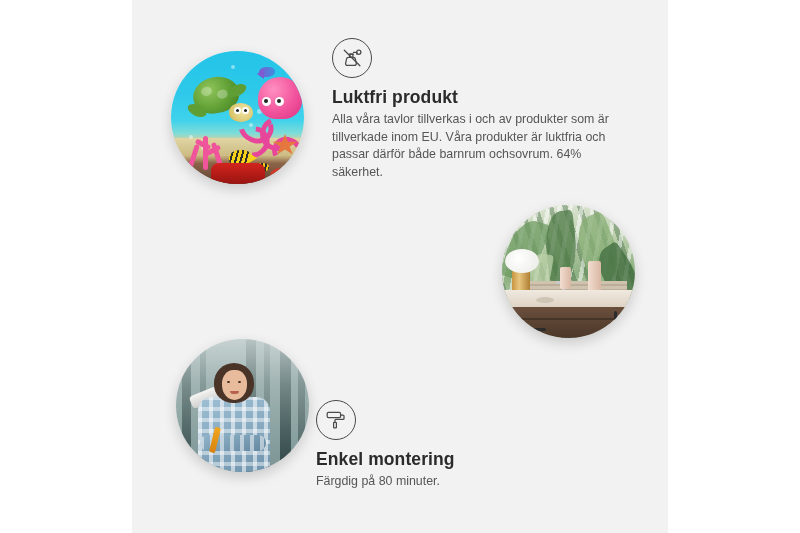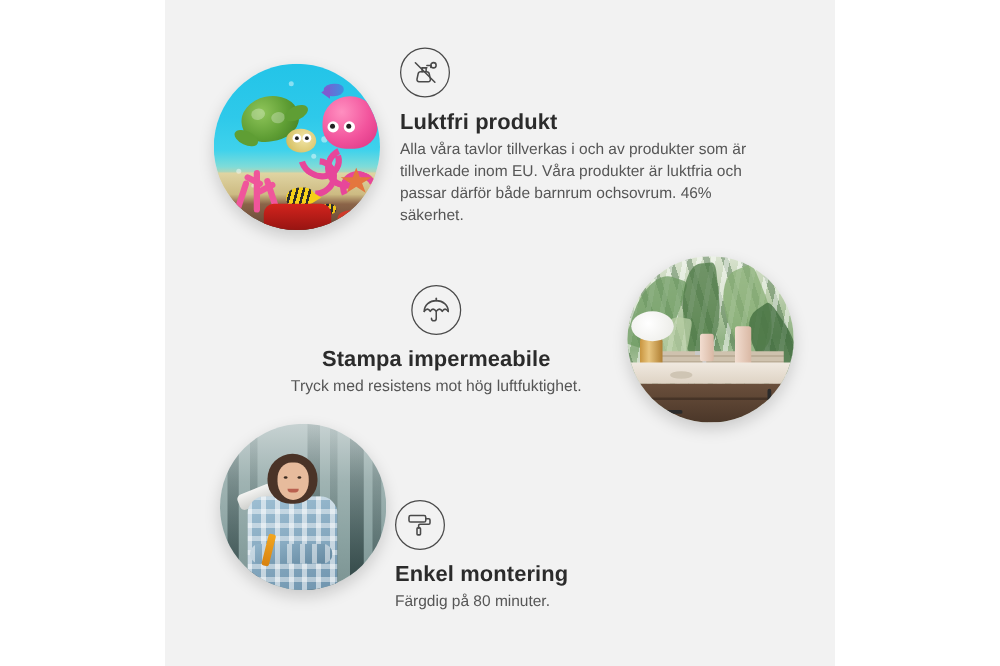--- a/index.html
+++ b/index.html
@@ -188,21 +188,21 @@
     margin: 9px 0 3px 0;
     letter-spacing: .1px;
   }
   .feat-desc {
     font-size: 12.4px;
     line-height: 1.42;
     color: #565656;
   }
 
   
-  #feature-odourless { left: 320px; top: 38px; width: 300px; text-align: left; }
+  #feature-odourless { left: 332px; top: 38px; width: 300px; text-align: left; }
   
   #feature-waterproof { left: 206px; top: 228px; width: 286px; text-align: center; }
   #feature-waterproof .icon-circle { margin: 0 auto; }
   #feature-waterproof .feat-title { font-size: 17.5px; }
   #feature-waterproof .feat-desc { font-size: 12.6px; }
   
   #feature-easy { left: 316px; top: 400px; width: 250px; text-align: left; }
 
   svg.glyph { display:block; }
 </style>
@@ -322,35 +322,23 @@
         <path d="M8.2 20.4h7.4c1.1 0 1.9-1 1.7-2.1l-.9-4.2c-.2-1-1-1.7-2-1.7h-4.9c-1 0-1.8.7-2 1.7l-.9 4.2c-.2 1.1.6 2.1 1.6 2.1z"></path>
         <path d="M10.7 12.4V9.2h3.2v3.2"></path>
         <path d="M10.7 9.2h3.8"></path>
         <path d="M14.5 7.4h3.2"></path>
         <path d="M17.7 7.4v1.6"></path>
         <circle cx="19.8" cy="7.2" r="2.1"></circle>
         <path d="M5.3 5.2L20.9 20.8"></path>
       </svg>
     </div>
     <div class="feat-title">Luktfri produkt</div>
-    <div class="feat-desc">Alla våra tavlor tillverkas i och av produkter som är tillverkade inom EU. Våra produkter är luktfria och passar därför både barnrum ochsovrum. 46% säkerhet.</div>
-  </div>
-
-  <div class="feature" id="feature-waterproof">
-    <div class="icon-circle">
-      <svg class="glyph" width="26" height="26" viewBox="0 0 26 26" fill="none" stroke="#4a4a4a" stroke-width="1.25" stroke-linecap="round" stroke-linejoin="round">
-        <path d="M3.4 14.1C3.4 9.1 7.7 5.5 13 5.5s9.6 3.6 9.6 8.6"></path>
-        <path d="M3.4 14.1c1.6-2.4 3.6-2.4 4.8 0 1.2-2.4 3.2-2.4 4.8 0 1.6-2.4 3.6-2.4 4.8 0 1.2-2.4 3.2-2.4 4.8 0"></path>
-        <path d="M13 14.1v5.6a1.9 1.9 0 0 1-3.8 0"></path>
-        <path d="M13 5.5V3.6"></path>
-      </svg>
-    </div>
-    <div class="feat-title">Stampa impermeabile</div>
-    <div class="feat-desc">Tryck med resistens mot hög luftfuktighet.</div>
-  </div>
+    <div class="feat-desc">Alla våra tavlor tillverkas i och av produkter som är tillverkade inom EU. Våra produkter är luktfria och passar därför både barnrum ochsovrum. 64% säkerhet.</div>
+  </div>
+
 
   <div class="feature" id="feature-easy">
     <div class="icon-circle">
       <svg class="glyph" width="26" height="26" viewBox="0 0 26 26" fill="none" stroke="#4a4a4a" stroke-width="1.25" stroke-linecap="round" stroke-linejoin="round">
         <rect x="4.2" y="5.4" width="13.4" height="5.2" rx="1.3"></rect>
         <path d="M17.6 8h2.4a1 1 0 0 1 1 1v2.4a1 1 0 0 1-1 1h-7.1a1 1 0 0 0-1 1v1.9"></path>
         <rect x="10.6" y="15.3" width="2.8" height="5.6" rx=".7"></rect>
       </svg>
     </div>
     <div class="feat-title">Enkel montering</div>

